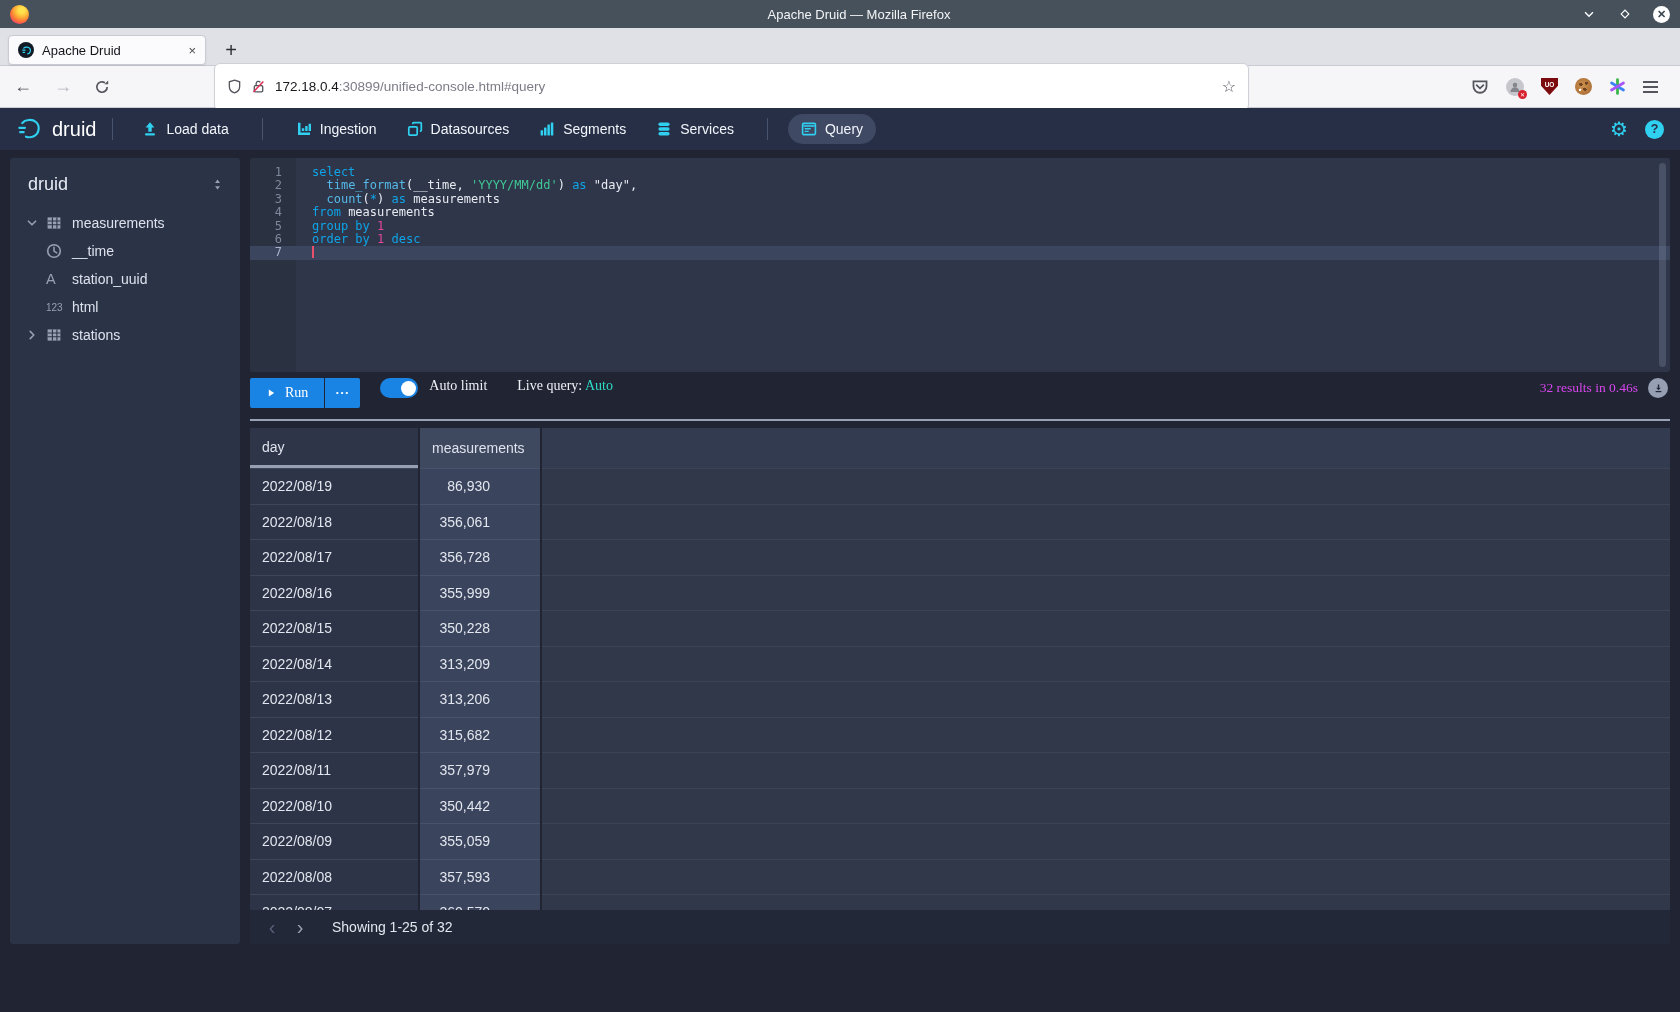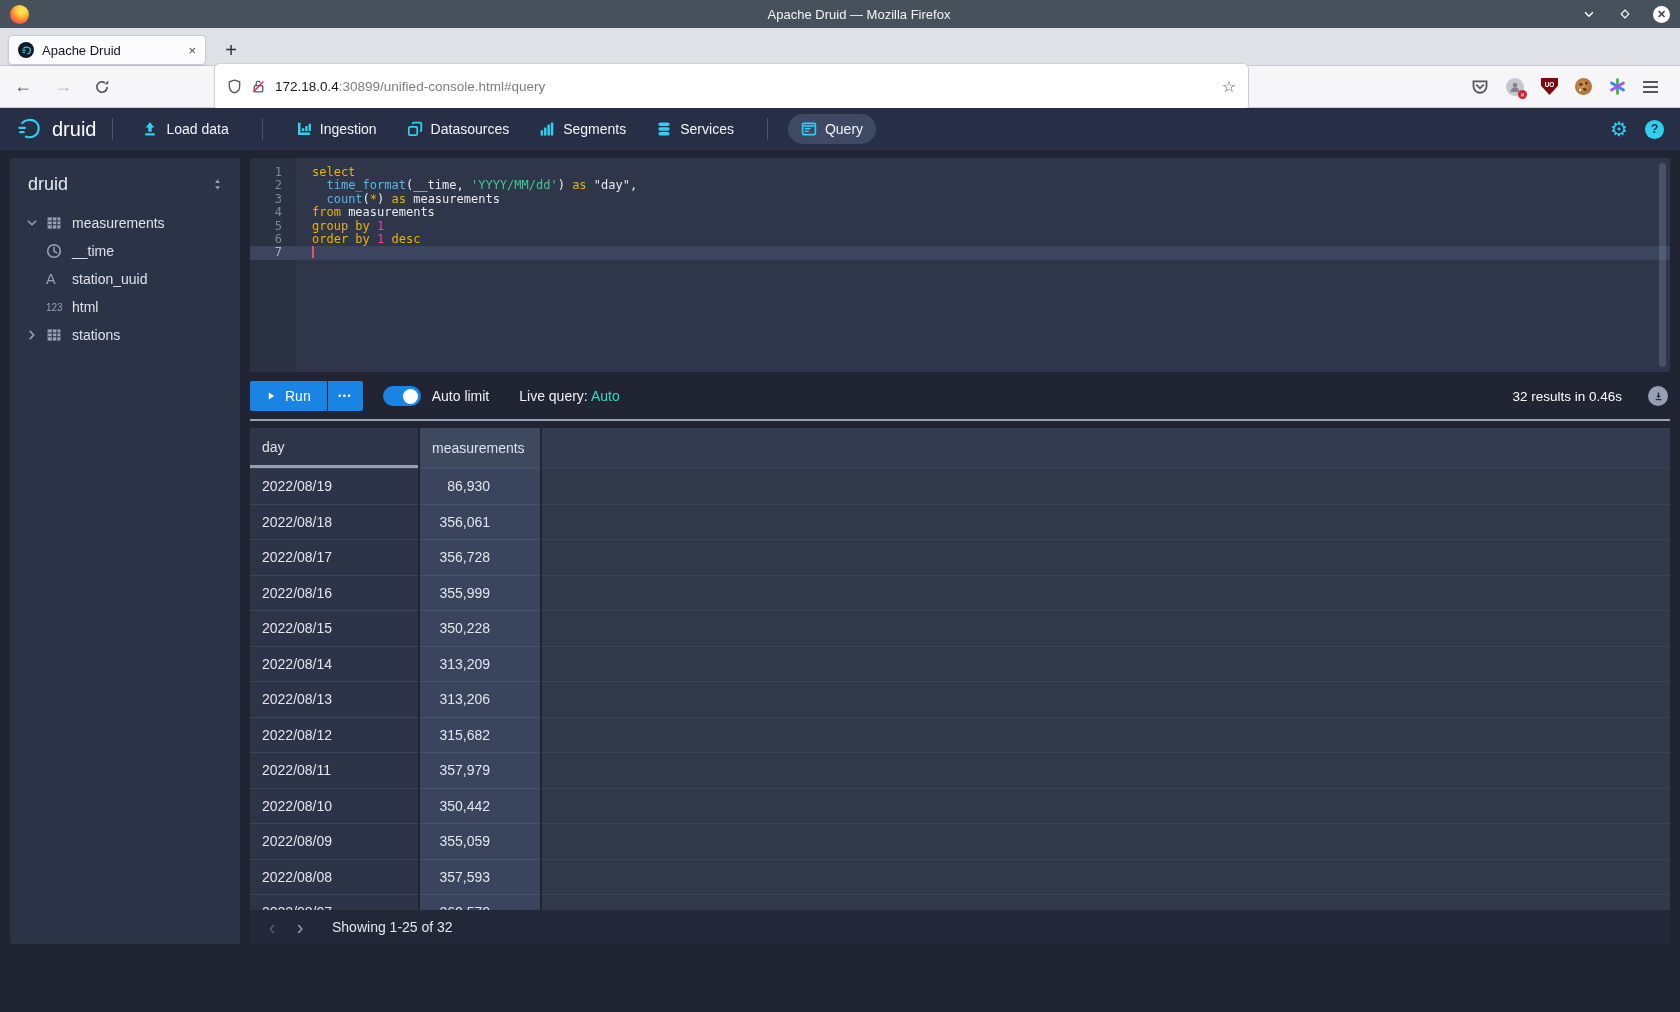--- a/index.html
+++ b/index.html
@@ -76,36 +76,36 @@
   .main { flex:1; display:flex; flex-direction:column; min-width:0; }
 
   
   .editor { height:214px; background:#2f3649; border-radius:3px; position:relative; overflow:hidden; padding-top:8px; }
   .gutter-bg { position:absolute; left:0; top:0; bottom:0; width:46px; background:#2a3140; }
   .ed-line { position:relative; display:flex; height:13.4px; line-height:13.4px; font-family:"DejaVu Sans Mono", monospace; font-size:12px; }
   .ed-line.active { background:#3c455e; }
   .lnum { flex:0 0 46px; padding-right:14px; text-align:right; color:#7e879c; position:relative; z-index:1; }
   .ed-line.active .lnum { color:#aab3c8; }
   .code { white-space:pre; color:#e8ebf2; padding-left:16px; }
-  .tok-kw { color:#eab308; } .tok-fn { color:#55b9e8; } .tok-str { color:#3fc795; } .tok-num { color:#e0479d; }
+  .tok-kw { color:#0ea5e9; } .tok-fn { color:#55b9e8; } .tok-str { color:#3fc795; } .tok-num { color:#e0479d; }
   .cursor { display:inline-block; width:2px; height:12px; background:#e8506e; vertical-align:text-top; }
   .ed-scroll { position:absolute; right:4px; top:5px; bottom:5px; width:7px; background:rgba(164,177,202,0.22); border-radius:4px; }
 
   
-  .runbar { height:36px; margin-top:6px; display:flex; align-items:center; flex:0 0 auto;}
+  .runbar { height:36px; margin-top:6px; display:flex; align-items:flex-start; flex:0 0 auto;font-family:Liberation Serif, serif;}
   .btn-run { height:30px; background:#1a84e4; color:#fff; border-radius:2px 0 0 2px; display:flex; align-items:center; gap:9px; padding:0 16px; font-size:14px; }
   .btn-run svg { width:10px; height:10px; }
   .btn-more { height:30px; width:35px; background:#1a84e4; border-radius:0 2px 2px 0; margin-left:1px; color:#fff;
               display:flex; align-items:center; justify-content:center; font-size:9px; letter-spacing:1.5px; }
   .switch { width:38px; height:20px; border-radius:10px; background:#1a84e4; position:relative; margin-left:20px; flex:0 0 auto;}
   .switch .knob { position:absolute; right:2.5px; top:2.5px; width:15px; height:15px; border-radius:50%; background:#fff; }
   .lbl { color:#eef1f6; font-size:14px; margin-left:11px; }
   .live { margin-left:30px; }
   .live .val { color:#2edcc5; }
-  .run-right { margin-left:auto; display:flex; align-items:center; gap:26px; color:#ffffff; font-size:13.5px; padding-right:2px;}
+  .run-right { margin-left:auto; display:flex; align-items:center; gap:10px; color:#d946ef; font-size:13.5px; padding-right:2px;}
   .dl { width:20px; height:20px; border-radius:50%; background:#97a0b3; display:flex; align-items:center; justify-content:center; }
   .dl svg { width:11px; height:11px; }
 
   .splitter { height:2px; background:#99a2b4; margin-top:5px; flex:0 0 auto;}
 
   
   .results { flex:1; min-height:0; margin-top:7px; overflow:hidden; display:flex; flex-direction:column; }
   .thead { display:flex; height:40px; flex:0 0 auto;}
   .th { display:flex; align-items:center; padding:0 12px; font-size:14px; color:#dde2ec; }
   .th-day { width:168px; background:#2e3548; border-bottom:3px solid #96a0b2; }

